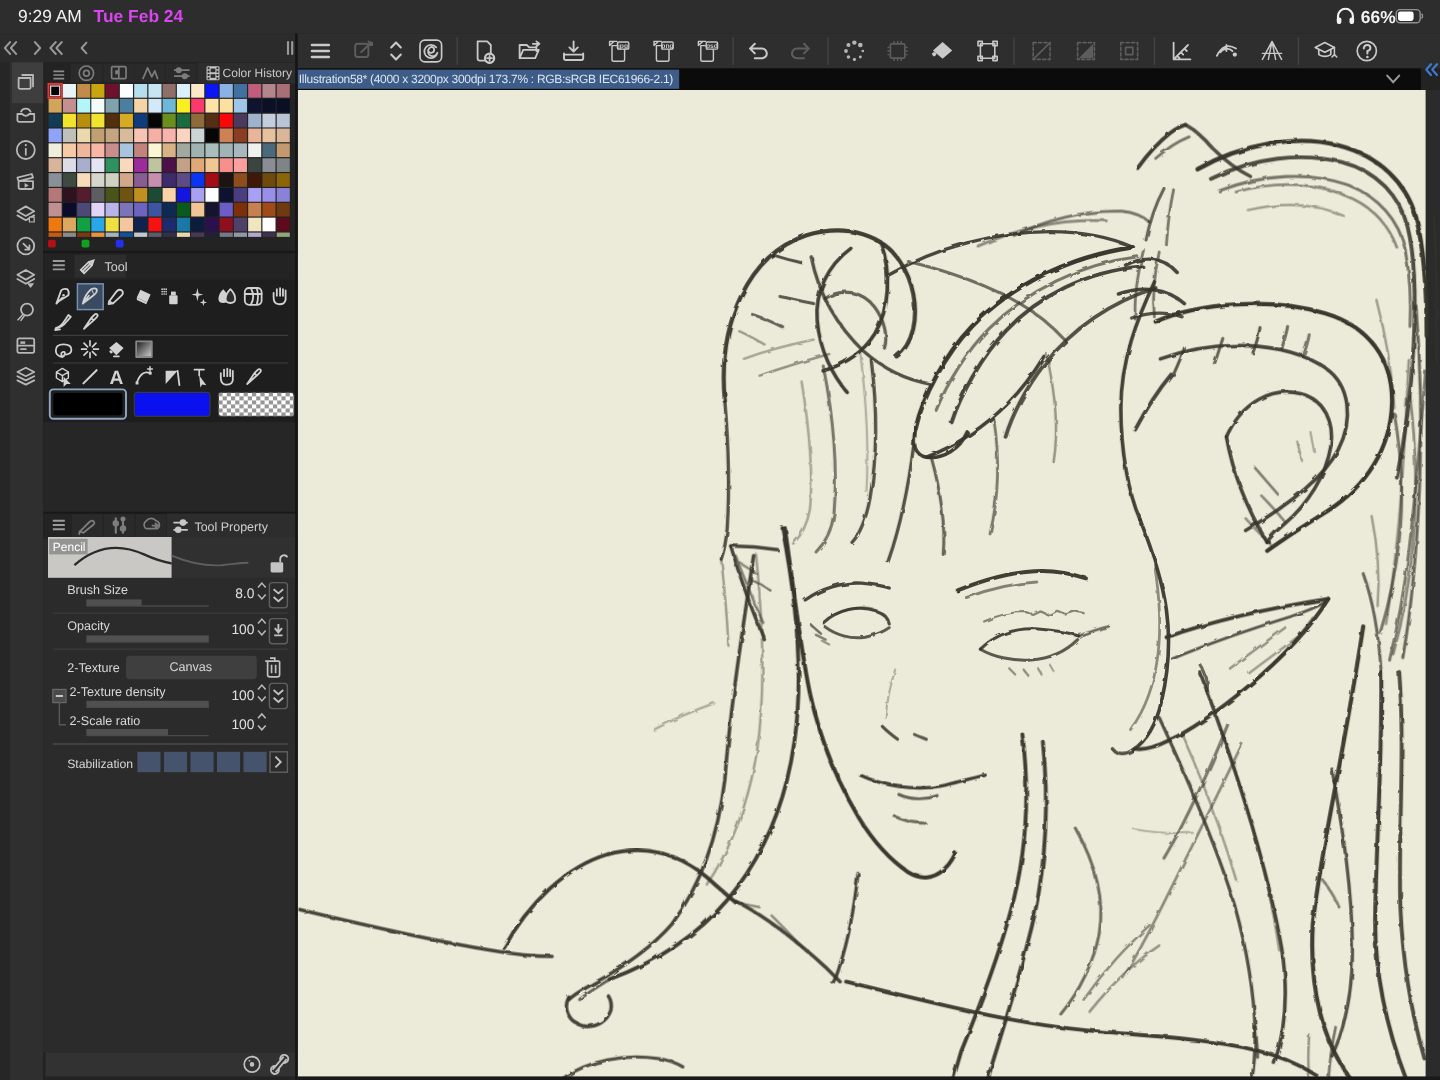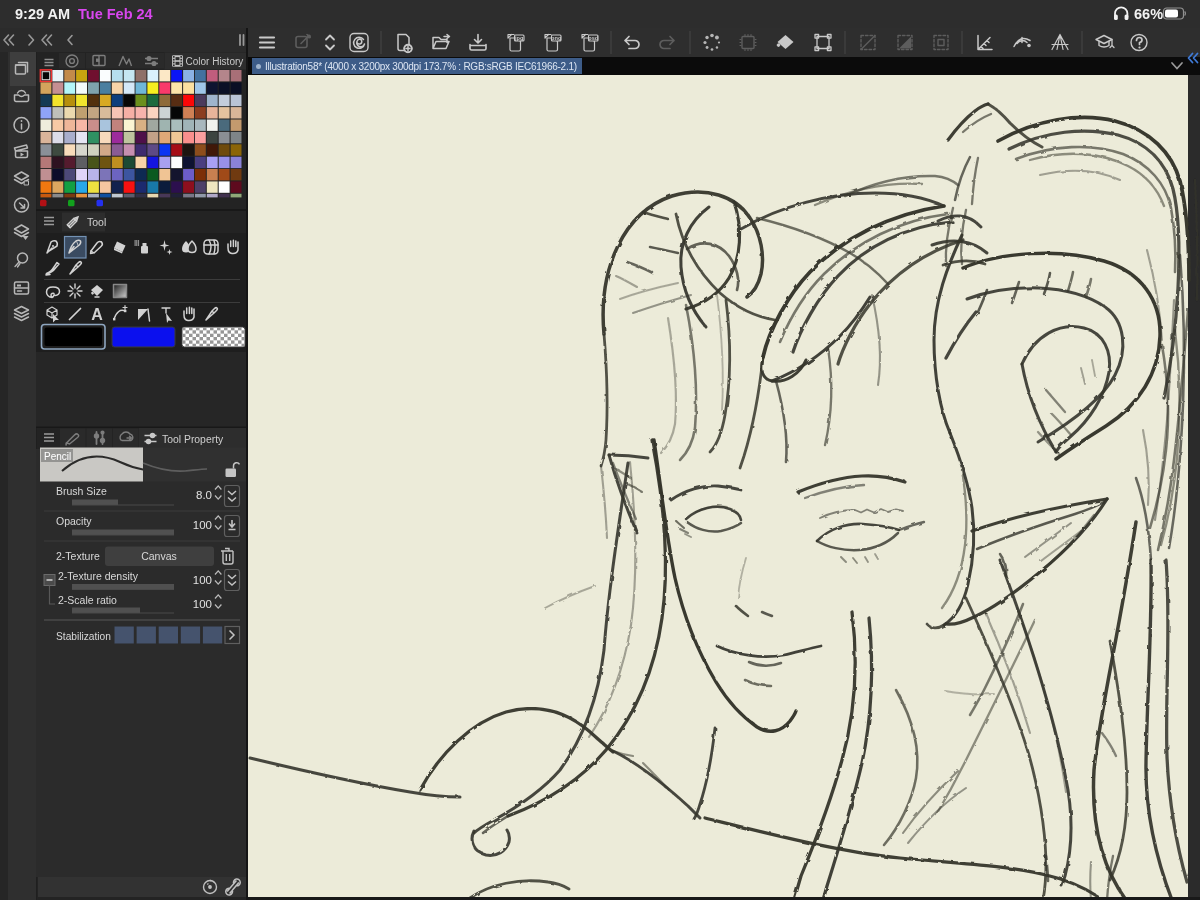--- a/index.html
+++ b/index.html
@@ -1,19 +1,19 @@
 <!DOCTYPE html>
 <html><head><meta charset="utf-8"><style>
 html,body{margin:0;padding:0;width:1200px;height:900px;overflow:hidden;background:#232323;font-family:"Liberation Sans",sans-serif;}
 .abs{position:absolute;}
 </style></head>
 <body>
 
 <div class="abs" style="left:0;top:0;width:1200px;height:28px;background:#2d2d2d">
-  <div class="abs" style="left:15px;top:6px;font-size:14.5px;font-weight:700;color:#f2f2f2">9:29 AM</div>
+  <div class="abs" style="left:15px;top:6px;font-size:14.5px;font-weight:400;color:#f2f2f2">9:29 AM</div>
   <div class="abs" style="left:78px;top:6px;font-size:14.5px;font-weight:700;color:#d946ef">Tue Feb 24</div>
   <svg class="abs" style="left:1112px;top:4px" width="80" height="20" viewBox="0 0 80 20">
     <g fill="none" stroke="#f2f2f2" stroke-width="1.8" stroke-linecap="round">
       <path d="M3,13 V9.5 A6.2,6.2 0 0 1 15.4,9.5 V13"></path>
       <rect x="2" y="10.5" width="3.8" height="5.5" rx="1.6" fill="#f2f2f2" stroke="none"></rect>
       <rect x="12.6" y="10.5" width="3.8" height="5.5" rx="1.6" fill="#f2f2f2" stroke="none"></rect>
     </g>
     <text x="22" y="15" font-size="14.5" font-weight="600" fill="#f2f2f2" font-family="Liberation Sans, sans-serif">66%</text>
     <g>
         <rect x="51.5" y="4" width="20" height="11" rx="3.2" fill="none" stroke="#909090" stroke-width="1.2"></rect>
@@ -148,21 +148,21 @@
       </g>
 <line x1="381" y1="31" x2="381" y2="54" stroke="#474747" stroke-width="1"></line>
 <line x1="611" y1="31" x2="611" y2="54" stroke="#474747" stroke-width="1"></line>
 <line x1="690" y1="31" x2="690" y2="54" stroke="#474747" stroke-width="1"></line>
 <line x1="845" y1="31" x2="845" y2="54" stroke="#474747" stroke-width="1"></line>
 <line x1="962" y1="31" x2="962" y2="54" stroke="#474747" stroke-width="1"></line>
 <line x1="1082" y1="31" x2="1082" y2="54" stroke="#474747" stroke-width="1"></line>
     </svg>
 </div>
 
-<div class="abs" style="left:248px;top:57px;width:952px;height:18px;background:#0b0b0b">
+<div class="abs" style="left:232px;top:57px;width:952px;height:18px;background:#0b0b0b">
   <div class="abs" style="left:4px;top:1px;width:330px;height:16px;background:#3d5c88"></div>
   <div class="abs" style="left:8px;top:6.5px;width:5px;height:5px;border-radius:50%;background:#9fb3cc"></div>
   <div class="abs" style="left:17px;top:3.5px;font-size:10px;letter-spacing:-0.25px;color:#dce5f2;white-space:nowrap">Illustration58* (4000 x 3200px 300dpi 173.7% : RGB:sRGB IEC61966-2.1)</div>
   <svg class="abs" style="left:922px;top:3px" width="14" height="12">
       <path d="M2,3 L7,8.5 L12,3" stroke="#9a9a9a" stroke-width="1.7" fill="none" stroke-linecap="round"></path>
     </svg>
 </div>
 
 <svg class="abs" style="left:1186px;top:51px" width="14" height="14" viewBox="0 0 14 14">
   <g stroke="#3f7ad6" stroke-width="1.8" fill="none" stroke-linecap="round" stroke-linejoin="round">

